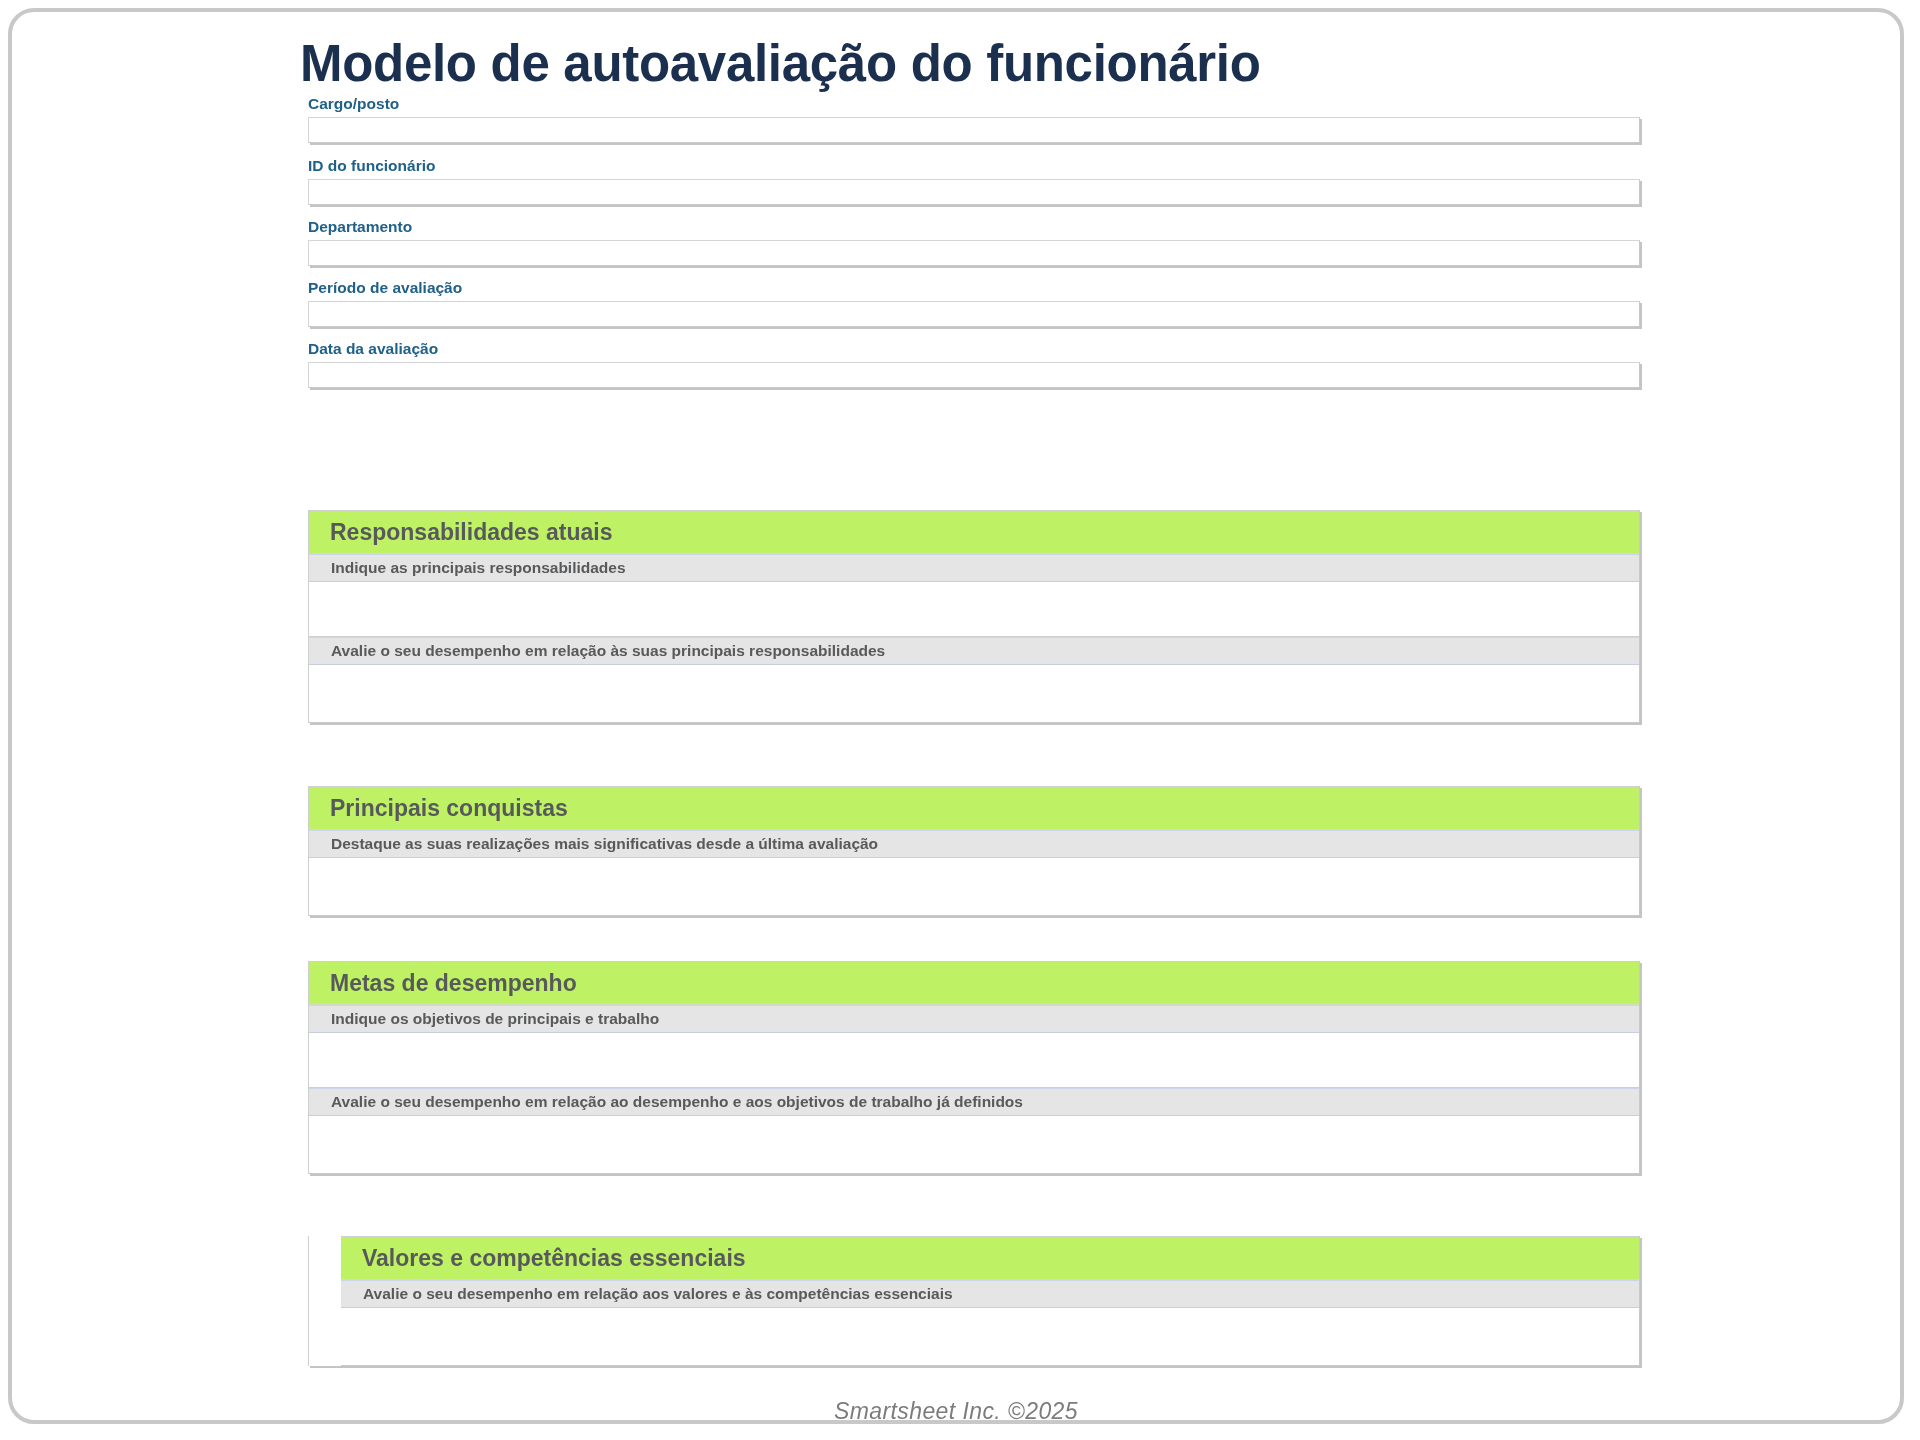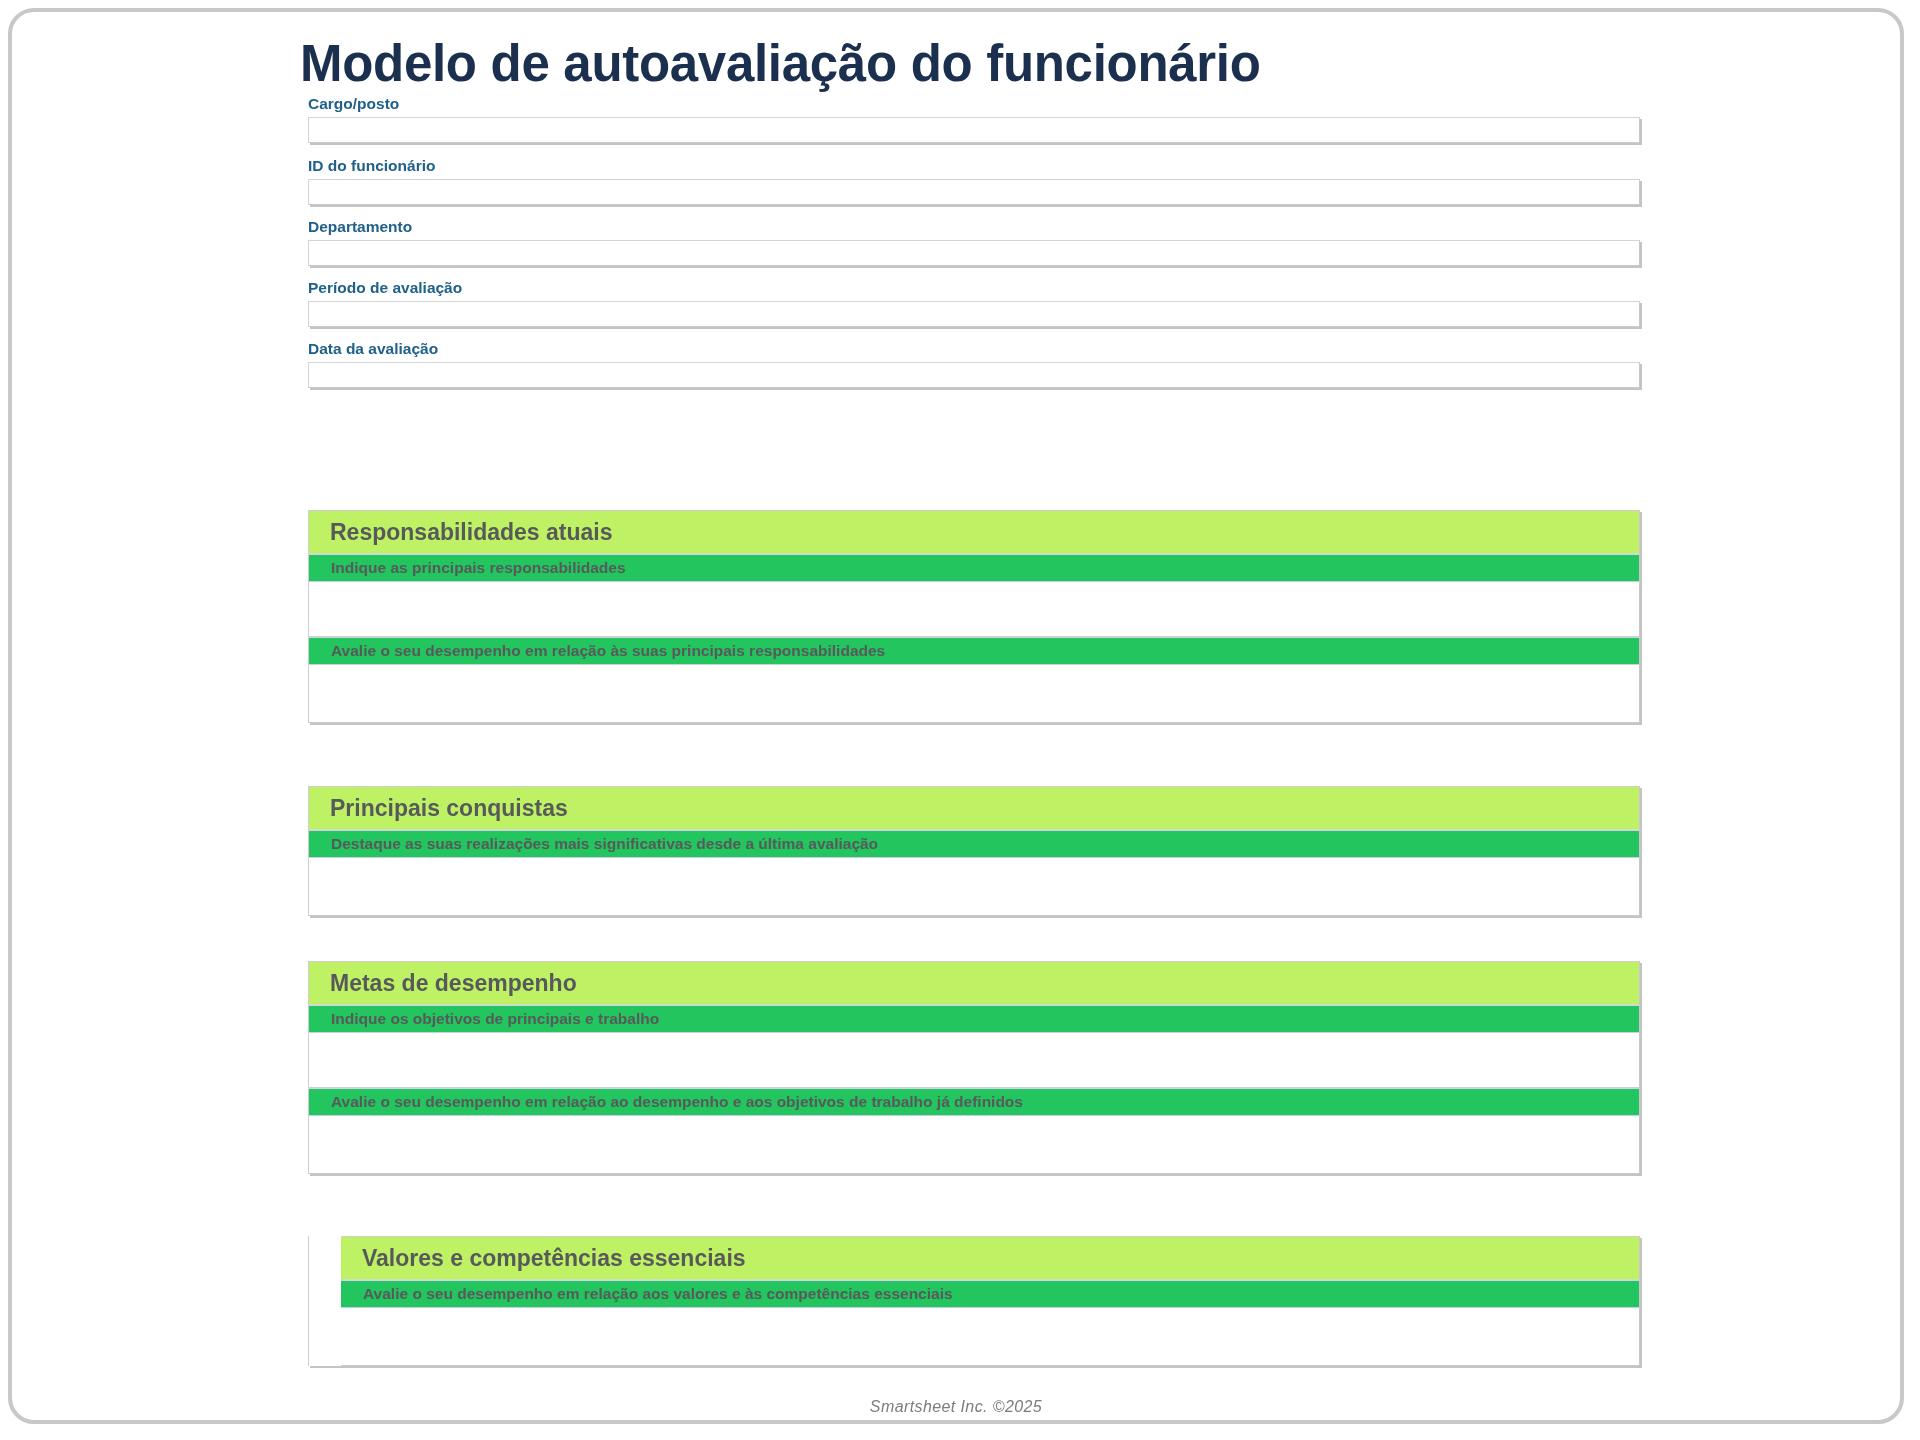--- a/index.html
+++ b/index.html
@@ -96,21 +96,21 @@
     padding-left: 21px;
     box-sizing: border-box;
   }
   .section-header-text {
     font-size: 23px;
     font-weight: bold;
     color: #58595b;
     white-space: nowrap;
   }
   .prompt-bar {
-    background: #22c55e;
+    background: #e5e5e5;
     border-bottom: 1px solid #c7cfdf;
     border-top: 1px solid #ccd6e8;
     height: 28px;
     display: flex;
     align-items: center;
     padding-left: 22px;
     box-sizing: border-box;
   }
   .prompt-text {
     font-size: 15.5px;
@@ -127,21 +127,21 @@
   .answer-box.h-mid   { height: 58px; }
   .answer-box.last    { border-bottom: 1px solid #c9c9c9; }
 
   
   .footer {
     position: absolute;
     left: 0;
     top: 1386px;
     width: 100%;
     text-align: center;
-    font-size: 16px;
+    font-size: 23px;
     font-style: italic;
     color: #7c7c7c;
     letter-spacing: 0.4px;
   }
 </style>
 </head>
 <body>
 
 <div class="page">
   <div class="sheet">

